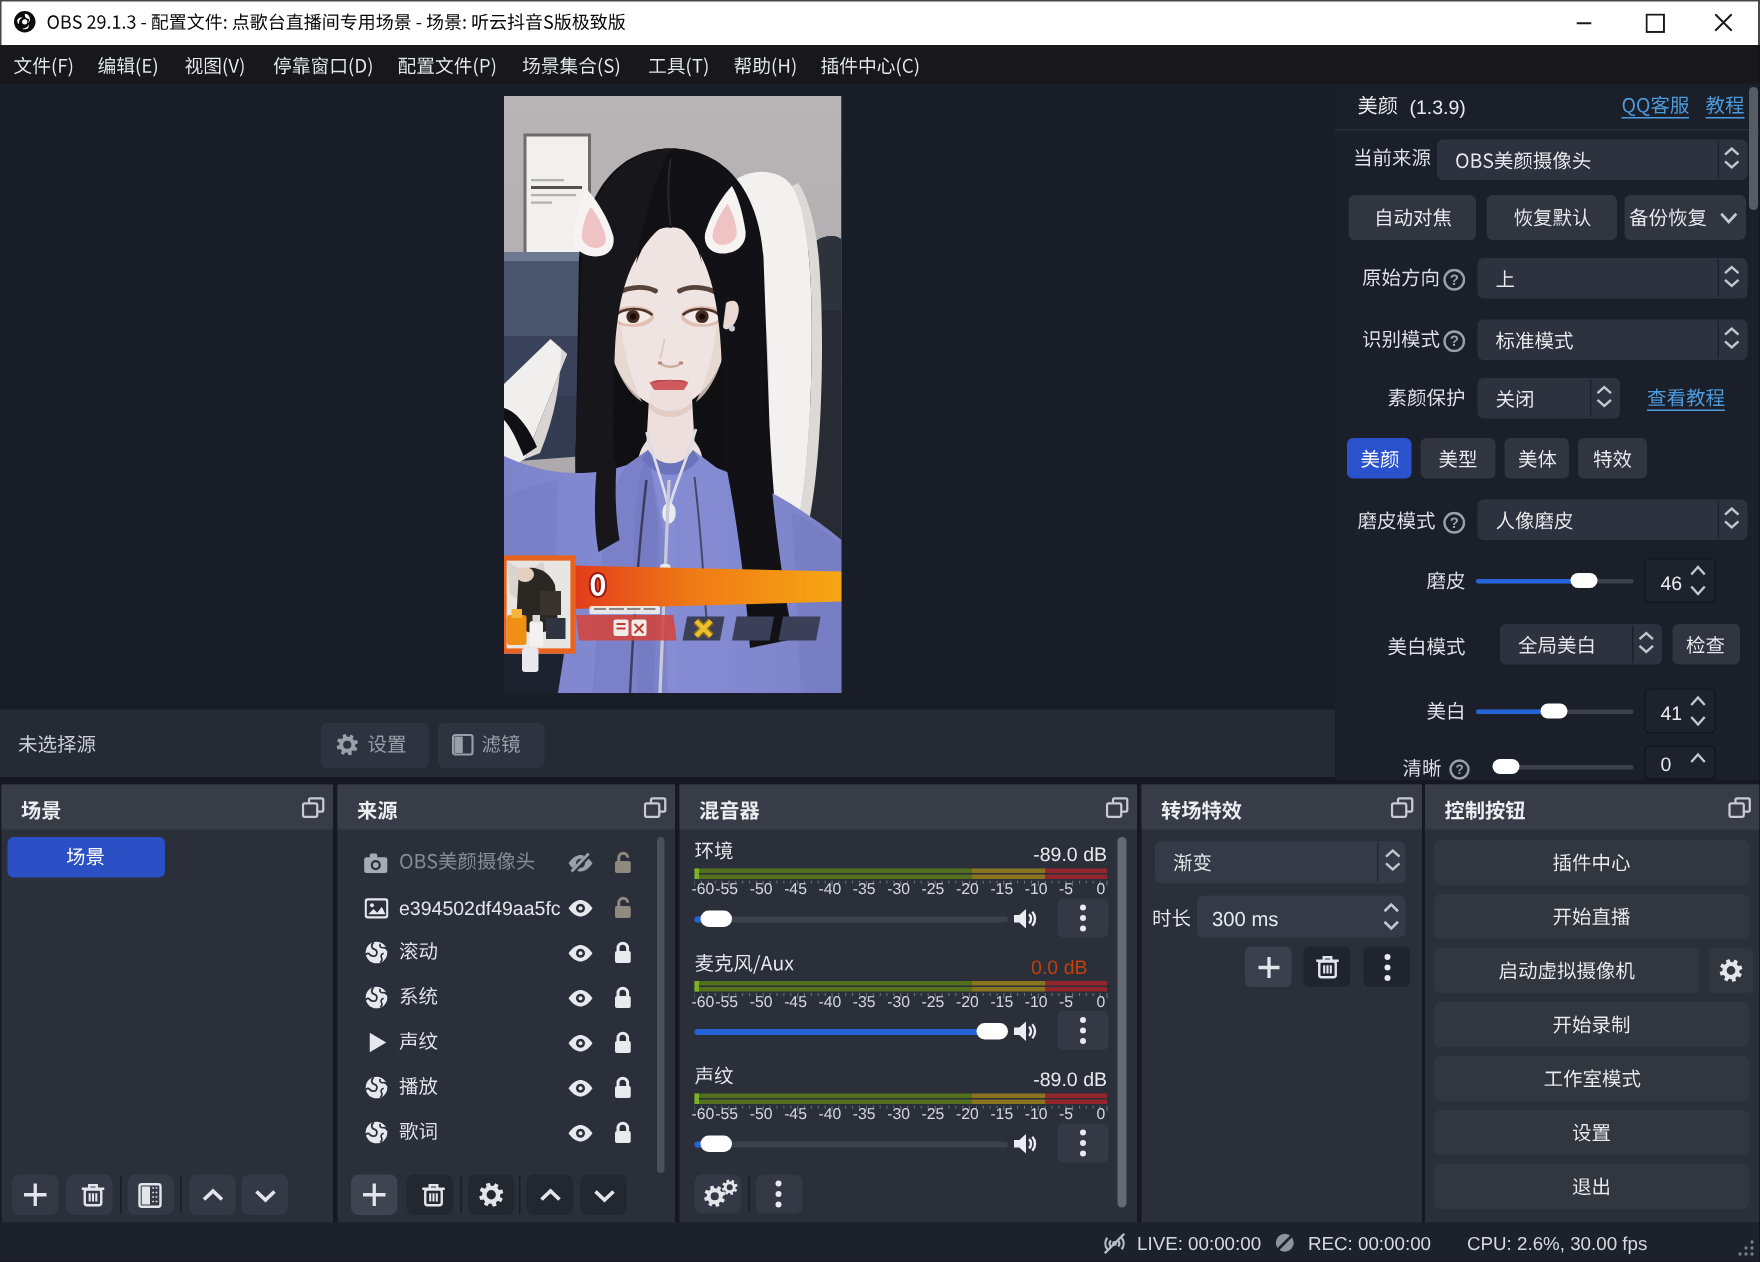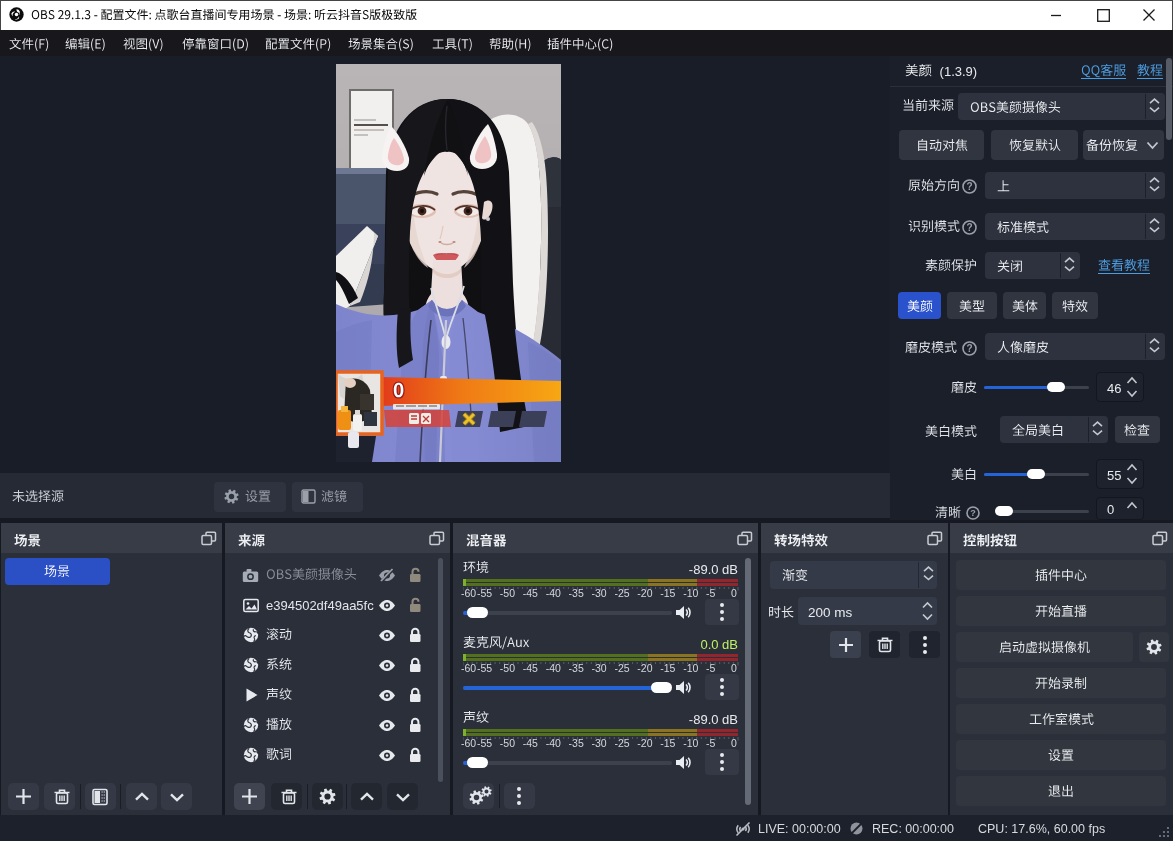--- a/index.html
+++ b/index.html
@@ -114,21 +114,21 @@
       </g>
       <circle cx="10" cy="9" r="1.6" fill="#b9bec6"></circle>
       <path d="M3.5 15.5L16.5 2.5" stroke="#b9bec6" stroke-width="1.6"></path>
     </svg>
 <div style="position:absolute;left:758px;top:823.2px;font:400 12.5px 'Liberation Sans',sans-serif;color:#d6dade;white-space:pre;line-height:13px;">LIVE: 00:00:00</div>
 <svg style="position:absolute;left:850px;top:822px;" width="13" height="13" viewBox="0 0 13 13">
       <circle cx="6.5" cy="6.5" r="6" fill="#8f949c"></circle>
       <path d="M1.5 11.5L11.5 1.5" stroke="#1d212b" stroke-width="1.8"></path>
     </svg>
 <div style="position:absolute;left:872px;top:823.2px;font:400 12.5px 'Liberation Sans',sans-serif;color:#d6dade;white-space:pre;line-height:13px;">REC: 00:00:00</div>
-<div style="position:absolute;left:978px;top:823.2px;font:400 12.5px 'Liberation Sans',sans-serif;color:#d6dade;white-space:pre;line-height:13px;">CPU: 17.6%, 60.00 fps</div>
+<div style="position:absolute;left:978px;top:823.2px;font:400 12.5px 'Liberation Sans',sans-serif;color:#d6dade;white-space:pre;line-height:13px;">CPU: 2.6%, 30.00 fps</div>
 <svg style="position:absolute;left:1158px;top:826px;" width="12" height="12" viewBox="0 0 12 12">
       <g fill="#7a7f88">
         <circle cx="10" cy="2" r="1.1"></circle>
         <circle cx="10" cy="6" r="1.1"></circle>
         <circle cx="10" cy="10" r="1.1"></circle>
         <circle cx="6" cy="6" r="1.1"></circle>
         <circle cx="6" cy="10" r="1.1"></circle>
         <circle cx="2" cy="10" r="1.1"></circle>
       </g>
     </svg>
@@ -482,21 +482,21 @@
 <svg style="position:absolute;left:718px;top:599px;" width="8" height="26" viewBox="0 0 8 26">
       <circle cx="4" cy="6.0" r="2" fill="#e8eaee"></circle>
       <circle cx="4" cy="13.0" r="2" fill="#e8eaee"></circle>
       <circle cx="4" cy="20.0" r="2" fill="#e8eaee"></circle>
     </svg>
 <div style="position:absolute;left:463px;top:637.1px;">
       <svg class="zh " width="66.9" height="11.7" viewBox="0 -9.9 66.9 11.7">
         <path d="M6 -10.9V-9.9H1.3V-9.1H6.0V-8.0H2.1V-7.2H6.0V-6.1H0.7V-5.3H4.7C3.9 -4.3 2.5 -3.2 0.7 -2.5C0.9 -2.3 1.2 -2 1.4 -1.8C2.2 -2.1 2.9 -2.6 3.5 -3.0C4.1 -2.3 4.8 -1.6 5.6 -1.1C4.1 -0.4 2.3 -0 0.7 0.2C0.8 0.4 1 0.8 1.1 1.0C3 0.8 4.9 0.3 6.5 -0.5C8 0.3 9.9 0.8 12 1.0C12.1 0.7 12.4 0.3 12.6 0.1C10.7 -0.1 9 -0.4 7.5 -1.1C8.8 -1.8 9.8 -2.7 10.5 -3.9L9.8 -4.3L9.7 -4.3H5.0C5.3 -4.6 5.6 -4.9 5.9 -5.3H12.3V-6.1H7.0V-7.2H11.0V-8.0H7.0V-9.1H11.8V-9.9H7.0V-10.9ZM6.6 -1.5C5.6 -2 4.9 -2.7 4.3 -3.4H9.0C8.4 -2.7 7.5 -2 6.6 -1.5Z M16.3 -6.4H22.7V-4.3H16.3ZM19 -10.9V-9.6H13.9V-8.7H19.0V-7.3H15.3V-3.4H17.4C17.1 -1.6 16.4 -0.4 13.6 0.2C13.8 0.4 14 0.8 14.1 1.1C17.3 0.3 18.1 -1.1 18.4 -3.4H20.4V-0.5C20.4 0.6 20.7 0.9 21.9 0.9C22.2 0.9 23.7 0.9 24 0.9C25.1 0.9 25.4 0.4 25.5 -1.5C25.2 -1.6 24.8 -1.8 24.6 -1.9C24.5 -0.3 24.4 -0 23.9 -0.0C23.5 -0 22.3 -0 22 -0.0C21.4 -0 21.4 -0.1 21.4 -0.5V-3.4H23.7V-7.3H20.0V-8.7H25.1V-9.6H20.0V-10.9Z M28.1 -10.3V-6.4C28.1 -4.4 27.9 -1.6 26.5 0.4C26.7 0.5 27.2 0.9 27.3 1.1C28.8 -1 29.1 -4.3 29.1 -6.4V-9.4H35.9C35.9 -2.6 35.9 0.9 37.6 0.9C38.3 0.9 38.5 0.3 38.6 -1.4C38.4 -1.5 38.2 -1.8 38 -2.1C38 -1 37.9 -0.1 37.7 -0.1C36.8 -0.1 36.8 -4.2 36.9 -10.3ZM33.9 -8.4C33.6 -7.4 33.1 -6.3 32.6 -5.3C31.9 -6.2 31.1 -7.1 30.5 -7.9L29.7 -7.5C30.4 -6.6 31.3 -5.5 32.1 -4.5C31.2 -3.1 30.2 -1.9 29.1 -1.2C29.3 -1 29.7 -0.7 29.8 -0.4C30.9 -1.2 31.9 -2.3 32.7 -3.6C33.5 -2.5 34.2 -1.4 34.6 -0.6L35.6 -1.1C35 -2.1 34.2 -3.3 33.2 -4.5C33.8 -5.7 34.4 -6.9 34.8 -8.2Z M39.1 2.3H40.0L43.9 -10.3H43.0Z M44.1 0.0H45.4L46.3 -2.9H49.8L50.7 0.0H51.9L48.7 -9.5H47.4ZM46.6 -3.9 47 -5.3C47.4 -6.4 47.7 -7.4 48 -8.6H48.0C48.4 -7.4 48.7 -6.4 49 -5.3L49.5 -3.9Z M55.3 0.2C56.2 0.2 56.9 -0.3 57.6 -1.1H57.6L57.7 0.0H58.7V-7.1H57.5V-2.1C56.8 -1.2 56.3 -0.9 55.6 -0.9C54.7 -0.9 54.3 -1.4 54.3 -2.7V-7.1H53.1V-2.6C53.1 -0.8 53.8 0.2 55.3 0.2Z M60.1 0.0H61.3L62.3 -1.7C62.5 -2.1 62.8 -2.5 63 -2.9H63.1C63.3 -2.5 63.6 -2.1 63.8 -1.7L64.9 0.0H66.2L63.8 -3.6L66 -7.1H64.8L63.9 -5.5C63.7 -5.1 63.5 -4.7 63.3 -4.3H63.2C63 -4.7 62.7 -5.1 62.5 -5.5L61.6 -7.1H60.3L62.4 -3.7Z" fill="#e8eaed"></path>
       </svg>
     </div>
-<div style="position:absolute;right:435px;top:636.9px;font:400 13px 'Liberation Sans',sans-serif;color:#bef264;white-space:pre;">0.0 dB</div>
+<div style="position:absolute;right:448px;top:636.9px;font:400 13px 'Liberation Sans',sans-serif;color:#c2410c;white-space:pre;">0.0 dB</div>
 <div style="position:absolute;left:463px;top:654px;width:185px;height:3px;background:#53701d;border-radius:0px;"></div>
 <div style="position:absolute;left:648px;top:654px;width:49px;height:3px;background:#8a7420;border-radius:0px;"></div>
 <div style="position:absolute;left:697px;top:654px;width:41px;height:3px;background:#93252c;border-radius:0px;"></div>
 <div style="position:absolute;left:463px;top:658px;width:185px;height:3px;background:#53701d;border-radius:0px;"></div>
 <div style="position:absolute;left:648px;top:658px;width:49px;height:3px;background:#8a7420;border-radius:0px;"></div>
 <div style="position:absolute;left:697px;top:658px;width:41px;height:3px;background:#93252c;border-radius:0px;"></div>
 <div style="position:absolute;left:463px;top:654px;width:3px;height:7px;background:#7cb229;border-radius:0px;"></div>
 <svg style="position:absolute;left:463px;top:662px;" width="276" height="4" viewBox="0 0 276 4">
       <path d="M0.0 0V3.5" stroke="#888d96" stroke-width="0.5"></path>
       <path d="M4.6 0V2" stroke="#888d96" stroke-width="0.5"></path>
@@ -713,21 +713,21 @@
 <svg style="position:absolute;left:921.5px;top:564px;" width="13" height="22" viewBox="0 0 13 22">
       <path d="M2 8.25 l4.5 -4 l4.5 4" fill="none" stroke="#c3c8cf" stroke-width="1.6" transform="translate(0,-1.2)"></path>
       <path d="M2 13.75 l4.5 4 l4.5 -4" fill="none" stroke="#c3c8cf" stroke-width="1.6" transform="translate(0,-2.2)"></path>
     </svg>
 <div style="position:absolute;left:768px;top:607.1px;">
       <svg class="zh " width="26.5" height="11.7" viewBox="0 -9.9 26.5 11.7">
         <path d="M6.2 -5.9C6.9 -4.9 7.7 -3.5 8.2 -2.7L9 -3.2C8.6 -4 7.7 -5.3 7 -6.3ZM4.2 -5.2V-2.3H2.0V-5.2ZM4.2 -6.1H2.0V-8.9H4.2ZM1.1 -9.8V-0.3H2.0V-1.4H5.1V-9.8ZM9.9 -10.9V-8.3H5.7V-7.4H9.9V-0.4C9.9 -0.2 9.8 -0.1 9.6 -0.1C9.3 -0.1 8.3 -0.1 7.3 -0.1C7.4 0.2 7.6 0.6 7.7 0.9C9 0.9 9.8 0.9 10.3 0.7C10.7 0.6 10.9 0.3 10.9 -0.4V-7.4H12.5V-8.3H10.9V-10.9Z M23 -10.6C21.9 -9.3 20 -8 18.1 -7.3C18.4 -7.1 18.8 -6.7 19 -6.5C20.7 -7.4 22.7 -8.7 24 -10.2ZM13.7 -5.8V-4.9H16.2V-0.7C16.2 -0.2 15.9 0 15.7 0.1C15.8 0.3 16 0.7 16.1 1.0C16.4 0.8 16.9 0.6 20.5 -0.4C20.4 -0.6 20.4 -1 20.4 -1.3L17.2 -0.5V-4.9H19.3C20.3 -2.2 22.2 -0.2 24.9 0.7C25 0.4 25.3 -0 25.6 -0.3C23.1 -1 21.3 -2.6 20.3 -4.9H25.3V-5.8H17.2V-10.9H16.2V-5.8Z" fill="#e8eaed"></path>
       </svg>
     </div>
 <div style="position:absolute;left:798px;top:597px;width:139px;height:28px;background:#343a47;border-radius:4px;"></div>
-<div style="position:absolute;left:808px;top:605.5px;font:400 13.5px 'Liberation Sans',sans-serif;color:#e8eaed;white-space:pre;line-height:14px;">200 ms</div>
+<div style="position:absolute;left:808px;top:605.5px;font:400 13.5px 'Liberation Sans',sans-serif;color:#e8eaed;white-space:pre;line-height:14px;">300 ms</div>
 <svg style="position:absolute;left:921px;top:601px;" width="13" height="8" viewBox="0 0 13 8">
       <path d="M2 6.5L6.5 2L11 6.5" fill="none" stroke="#c3c8cf" stroke-width="1.7"></path>
     </svg>
 <svg style="position:absolute;left:921px;top:613px;" width="13" height="8" viewBox="0 0 13 8">
       <path d="M2 1.5L6.5 6L11 1.5" fill="none" stroke="#c3c8cf" stroke-width="1.7"></path>
     </svg>
 <div style="position:absolute;left:830px;top:631px;width:31px;height:27px;background:#3a404d;border-radius:4px;"></div>
 <svg style="position:absolute;left:835px;top:634px;" width="22" height="22" viewBox="0 0 22 22">
       <path d="M11.0 4V18M4 11.0H18" stroke="#e2e5ea" stroke-width="2.2"></path>
     </svg>
@@ -990,21 +990,21 @@
     </div>
 <div style="position:absolute;left:951px;top:469.1px;">
       <svg class="zh " width="26.5" height="11.7" viewBox="0 -9.9 26.5 11.7">
         <path d="M9 -11.0C8.8 -10.4 8.3 -9.6 7.9 -9.1H4.5L4.9 -9.3C4.7 -9.8 4.3 -10.5 3.8 -11.0L2.9 -10.6C3.3 -10.2 3.7 -9.6 4 -9.1H1.3V-8.2H6.0V-7.2H1.9V-6.3H6.0V-5.2H0.7V-4.3H5.9C5.8 -4 5.8 -3.7 5.7 -3.3H1.1V-2.5H5.4C4.8 -1.1 3.5 -0.3 0.5 0.1C0.7 0.4 0.9 0.8 1 1.0C4.4 0.4 5.8 -0.6 6.4 -2.4C7.5 -0.5 9.2 0.6 11.9 1.0C12 0.7 12.3 0.3 12.5 0.1C10.1 -0.2 8.4 -1 7.4 -2.5H12.2V-3.3H6.7C6.8 -3.7 6.9 -4 6.9 -4.3H12.3V-5.2H7.0V-6.3H11.2V-7.2H7.0V-8.2H11.7V-9.1H9.0C9.3 -9.6 9.7 -10.1 10 -10.7Z M18.8 -11.0C18.6 -10.3 18.3 -9.5 18.1 -8.8H14.9V1.0H15.8V0.1H23.1V1.0H24.2V-8.8H19.1C19.4 -9.4 19.7 -10.1 20 -10.8ZM15.8 -0.9V-3.9H23.1V-0.9ZM15.8 -4.9V-7.9H23.1V-4.9Z" fill="#dfe2e7"></path>
       </svg>
     </div>
 <div style="position:absolute;left:984px;top:473px;width:105px;height:3px;background:#3d414b;border-radius:2px;"></div>
 <div style="position:absolute;left:984px;top:473px;width:46.2px;height:3px;background:#2563d9;border-radius:2px;"></div>
 <div style="position:absolute;left:1027.2px;top:469px;width:18px;height:10px;background:#ffffff;border-radius:5px;"></div>
 <div style="position:absolute;left:1096px;top:459px;width:48px;height:30px;background:#1d222c;border-radius:4px;border:1px solid #121620;"></div>
-<div style="position:absolute;left:1107px;top:468.9px;font:400 13px 'Liberation Sans',sans-serif;color:#e8eaed;white-space:pre;line-height:14px;">55</div>
+<div style="position:absolute;left:1107px;top:468.9px;font:400 13px 'Liberation Sans',sans-serif;color:#e8eaed;white-space:pre;line-height:14px;">41</div>
 <svg style="position:absolute;left:1126px;top:463px;" width="12" height="9" viewBox="0 0 12 9">
       <path d="M1.5 7l4.5-5 4.5 5" fill="none" stroke="#c3c8cf" stroke-width="1.6"></path>
     </svg>
 <svg style="position:absolute;left:1126px;top:476px;" width="12" height="9" viewBox="0 0 12 9">
       <path d="M1.5 2l4.5 5 4.5-5" fill="none" stroke="#c3c8cf" stroke-width="1.6"></path>
     </svg>
 <div style="position:absolute;left:935px;top:507.1px;">
       <svg class="zh " width="26.5" height="11.7" viewBox="0 -9.9 26.5 11.7">
         <path d="M1.1 -10.0C1.8 -9.6 2.7 -9 3.1 -8.6L3.7 -9.4C3.3 -9.8 2.4 -10.3 1.6 -10.7ZM0.5 -6.6C1.2 -6.2 2.2 -5.6 2.6 -5.1L3.2 -5.9C2.7 -6.3 1.8 -6.9 1 -7.3ZM0.9 0.3 1.7 0.9C2.4 -0.4 3.1 -2 3.7 -3.4L2.9 -4.0C2.3 -2.5 1.4 -0.7 0.9 0.3ZM5.6 -2.8H10.3V-1.7H5.6ZM5.6 -3.5V-4.4H10.3V-3.5ZM7.5 -10.9V-9.9H4.1V-9.2H7.5V-8.3H4.5V-7.6H7.5V-6.7H3.7V-6.0H12.3V-6.7H8.4V-7.6H11.5V-8.3H8.4V-9.2H11.9V-9.9H8.4V-10.9ZM4.7 -5.2V1.0H5.6V-1.0H10.3V-0.1C10.3 0.1 10.2 0.1 10.1 0.2C9.9 0.2 9.3 0.2 8.6 0.1C8.7 0.4 8.8 0.7 8.9 1.0C9.8 1 10.4 1 10.8 0.8C11.1 0.7 11.2 0.4 11.2 -0.1V-5.2Z M18.9 -10.9V-8.0H17.4V-7.2H18.9C18.4 -5.4 17.7 -3.3 17 -2.3C17.2 -2.2 17.5 -1.9 17.6 -1.7C18.1 -2.4 18.5 -3.6 18.9 -4.9V1.0H19.7V-5.1C20 -4.6 20.4 -4 20.5 -3.6L21.1 -4.3C20.9 -4.6 20 -5.9 19.7 -6.3V-7.2H21.0V-8.0H19.7V-10.9ZM21.4 -9.5V-6.0C21.4 -4.1 21.3 -1.4 20.3 0.5C20.5 0.6 20.9 0.8 21.1 0.9C22.1 -1 22.3 -3.8 22.3 -5.8H23.5V1.0H24.4V-5.8H25.5V-6.7H22.3V-9.0C23.3 -9.2 24.4 -9.6 25.2 -10.0L24.4 -10.7C23.7 -10.3 22.5 -9.8 21.4 -9.5ZM16.1 -5.4V-2.4H14.8V-5.4ZM16.1 -6.2H14.8V-9.2H16.1ZM14 -10.0V-0.5H14.8V-1.5H16.9V-10.0Z" fill="#dfe2e7"></path>
       </svg>

